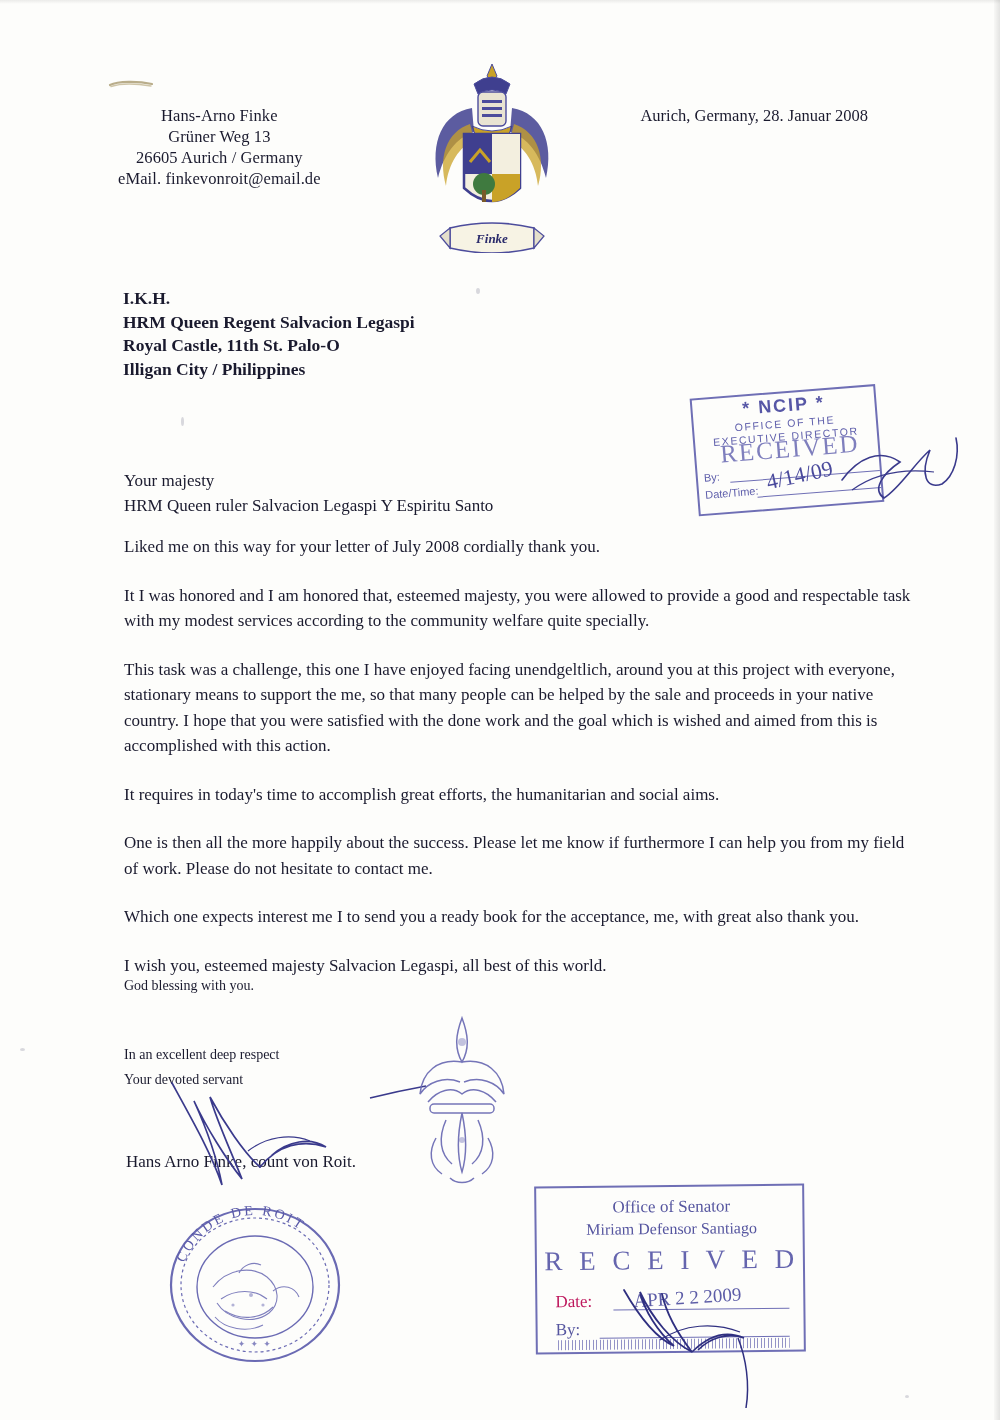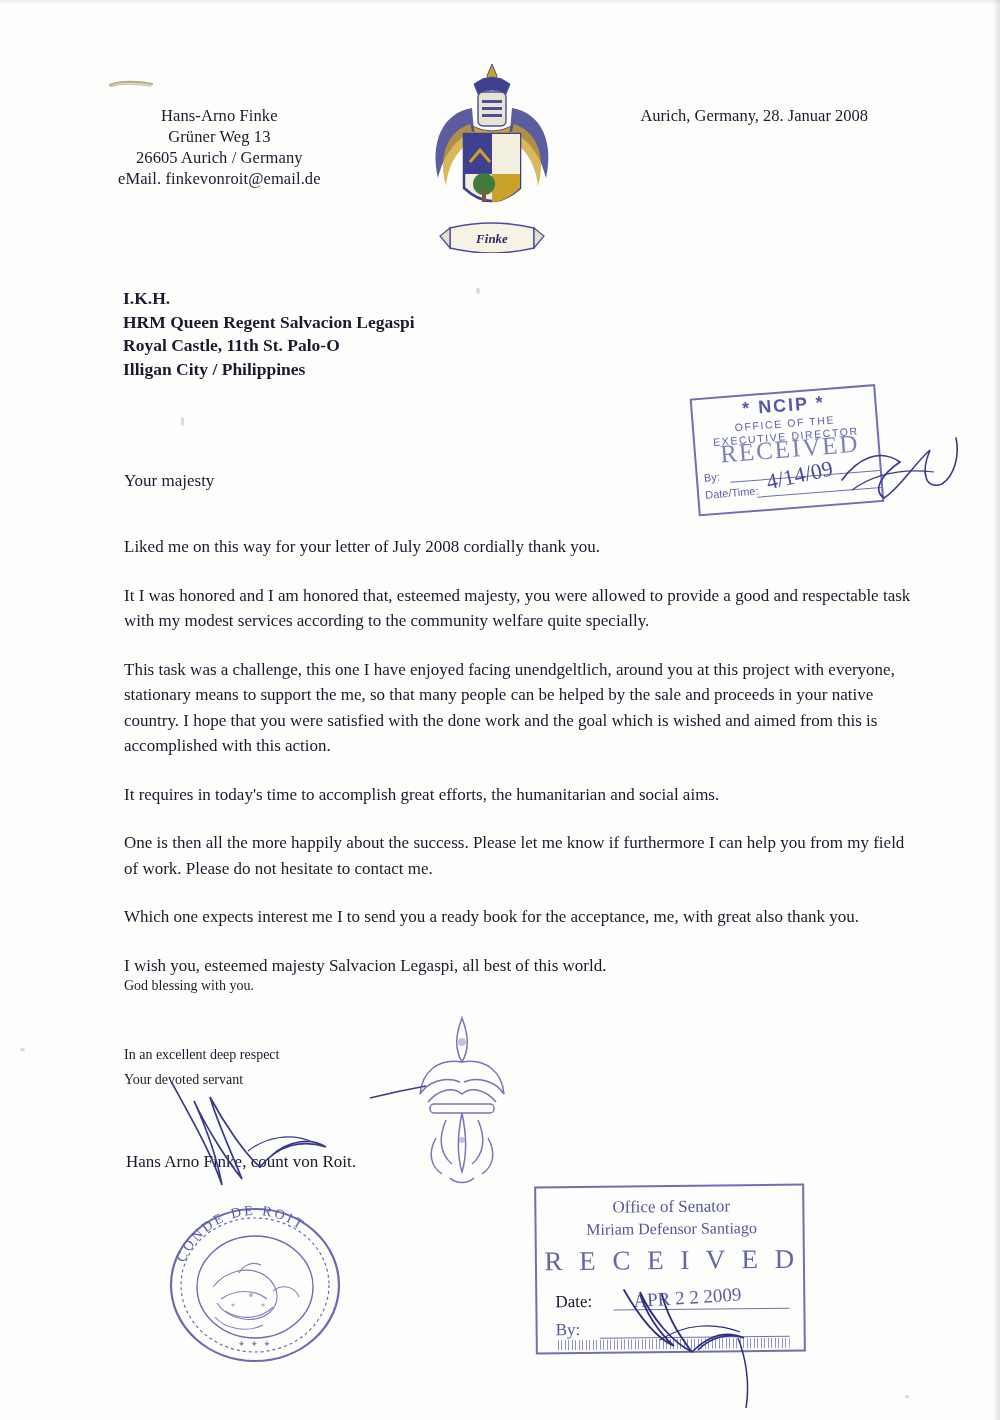--- a/index.html
+++ b/index.html
@@ -240,21 +240,21 @@
     font-family: "Liberation Serif", serif;
     font-size: 27px;
     letter-spacing: 5px;
     color: #6565ae;
   }
   .sen-date-label {
     position: absolute;
     left: 18px; top: 104px;
     font-family: "Liberation Serif", serif;
     font-size: 17px;
-    color: #0f172a;
+    color: #be185d;
   }
   .sen-by-label {
     position: absolute;
     left: 18px; top: 132px;
     font-family: "Liberation Serif", serif;
     font-size: 17px;
     color: #55559f;
   }
   .sen-rule-a, .sen-rule-b {
     position: absolute;
@@ -398,20 +398,21 @@
 
   <div class="recipient">
     <div>I.K.H.</div>
     <div>HRM Queen Regent Salvacion Legaspi</div>
     <div>Royal Castle, 11th St. Palo-O</div>
     <div>Illigan City / Philippines</div>
   </div>
 
   <div class="salutation">
     <div>Your majesty</div>
+    <div>HRM Queen ruler Salvacion Legaspi Y Espiritu Santo</div>
   </div>
 
   <div class="body">
     <p>Liked me on this way for your letter of July 2008 cordially thank you.</p>
     <p>It I was honored and I am honored that, esteemed majesty, you were allowed to provide a good and respectable task with my modest services according to the community welfare quite specially.</p>
     <p>This task was a challenge, this one I have enjoyed facing unendgeltlich, around you at this project with everyone, stationary means to support the me, so that many people can be helped by the sale and proceeds in your native country. I hope that you were satisfied with the done work and the goal which is wished and aimed from this is accomplished with this action.</p>
     <p>It requires in today's time to accomplish great efforts, the humanitarian and social aims.</p>
     <p>One is then all the more happily about the success. Please let me know if furthermore I can help you from my field of work. Please do not hesitate to contact me.</p>
     <p>Which one expects interest me I to send you a ready book for the acceptance, me, with great also thank you.</p>
     <p>I wish you, esteemed majesty Salvacion Legaspi, all best of this world.</p>

